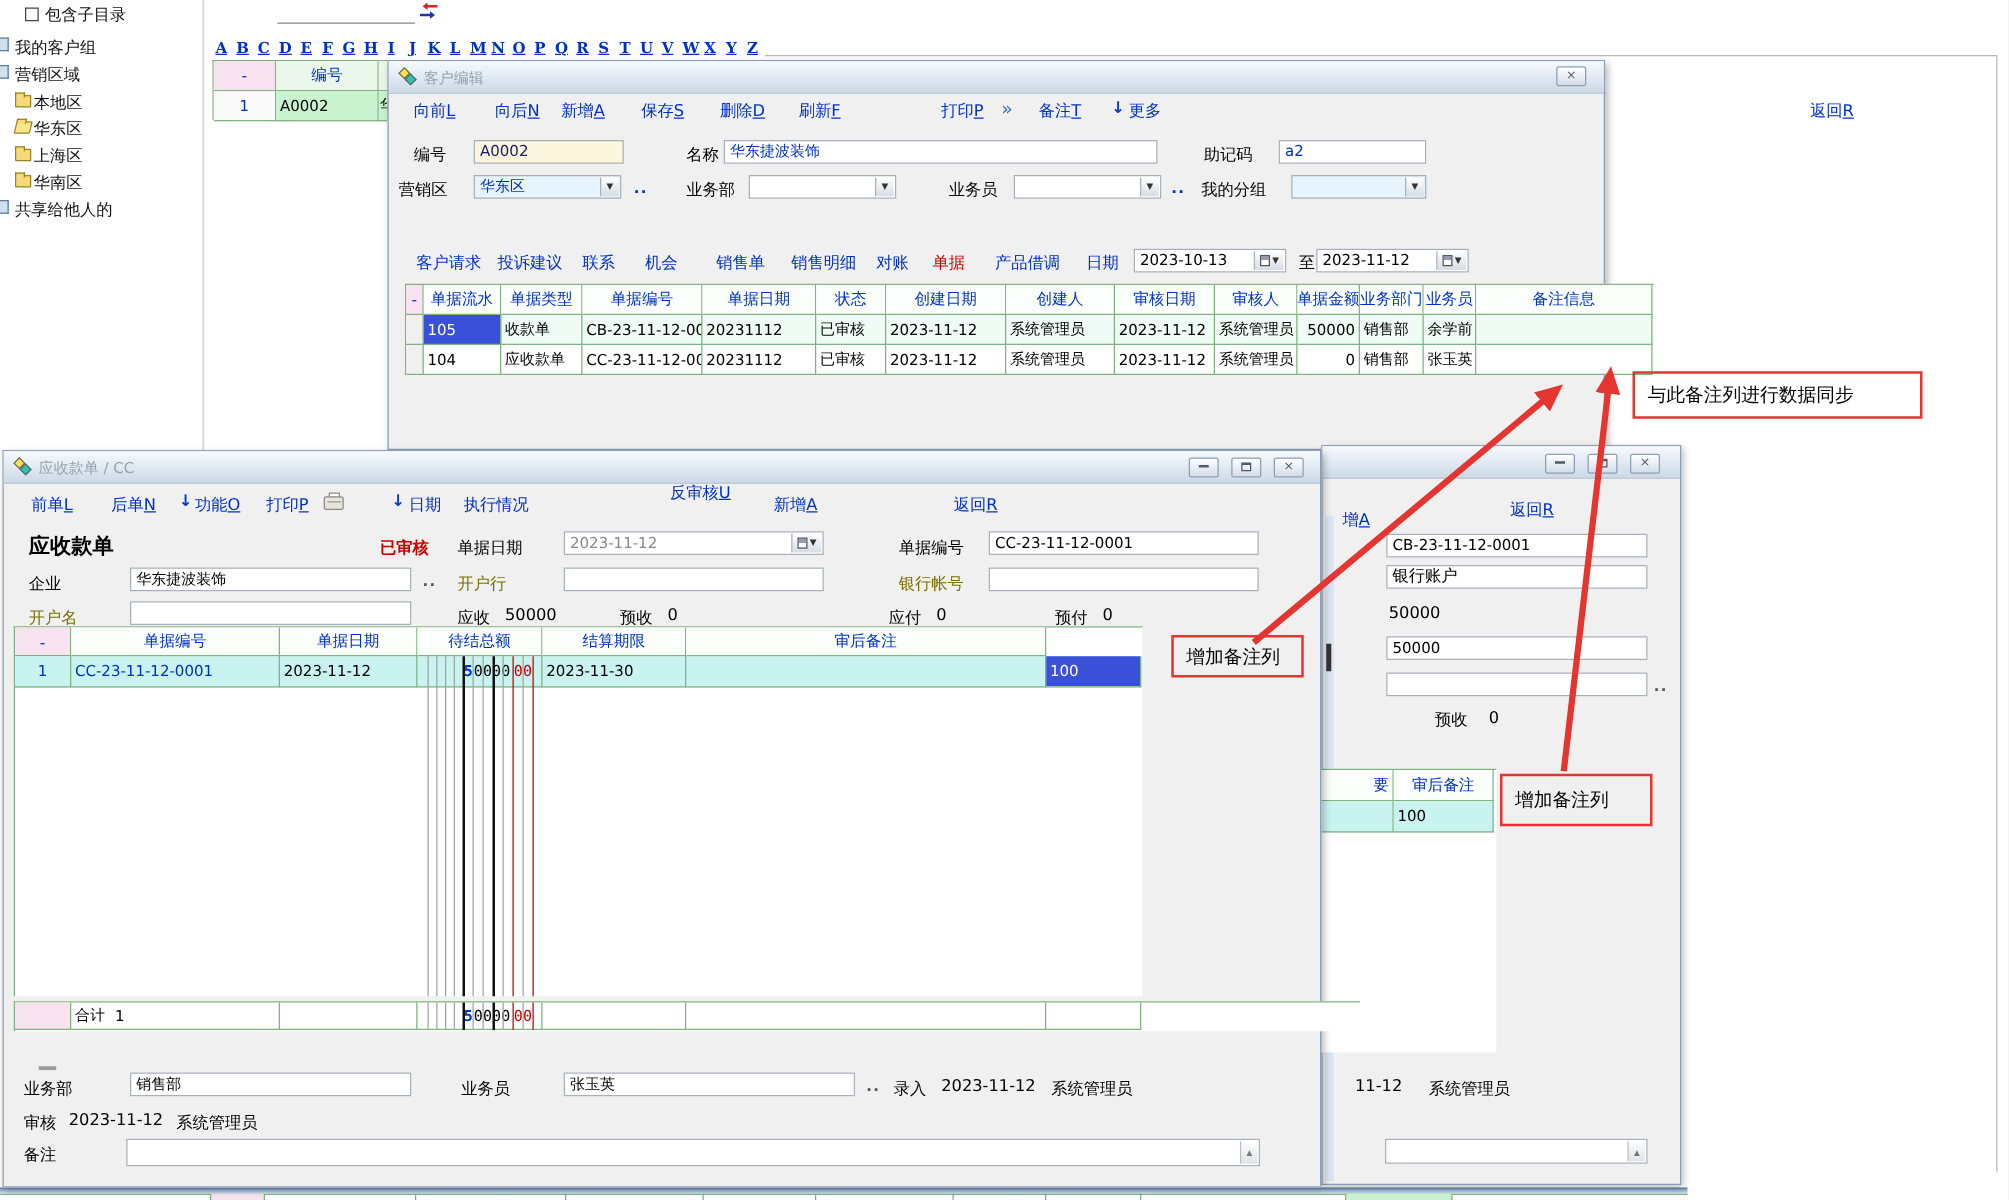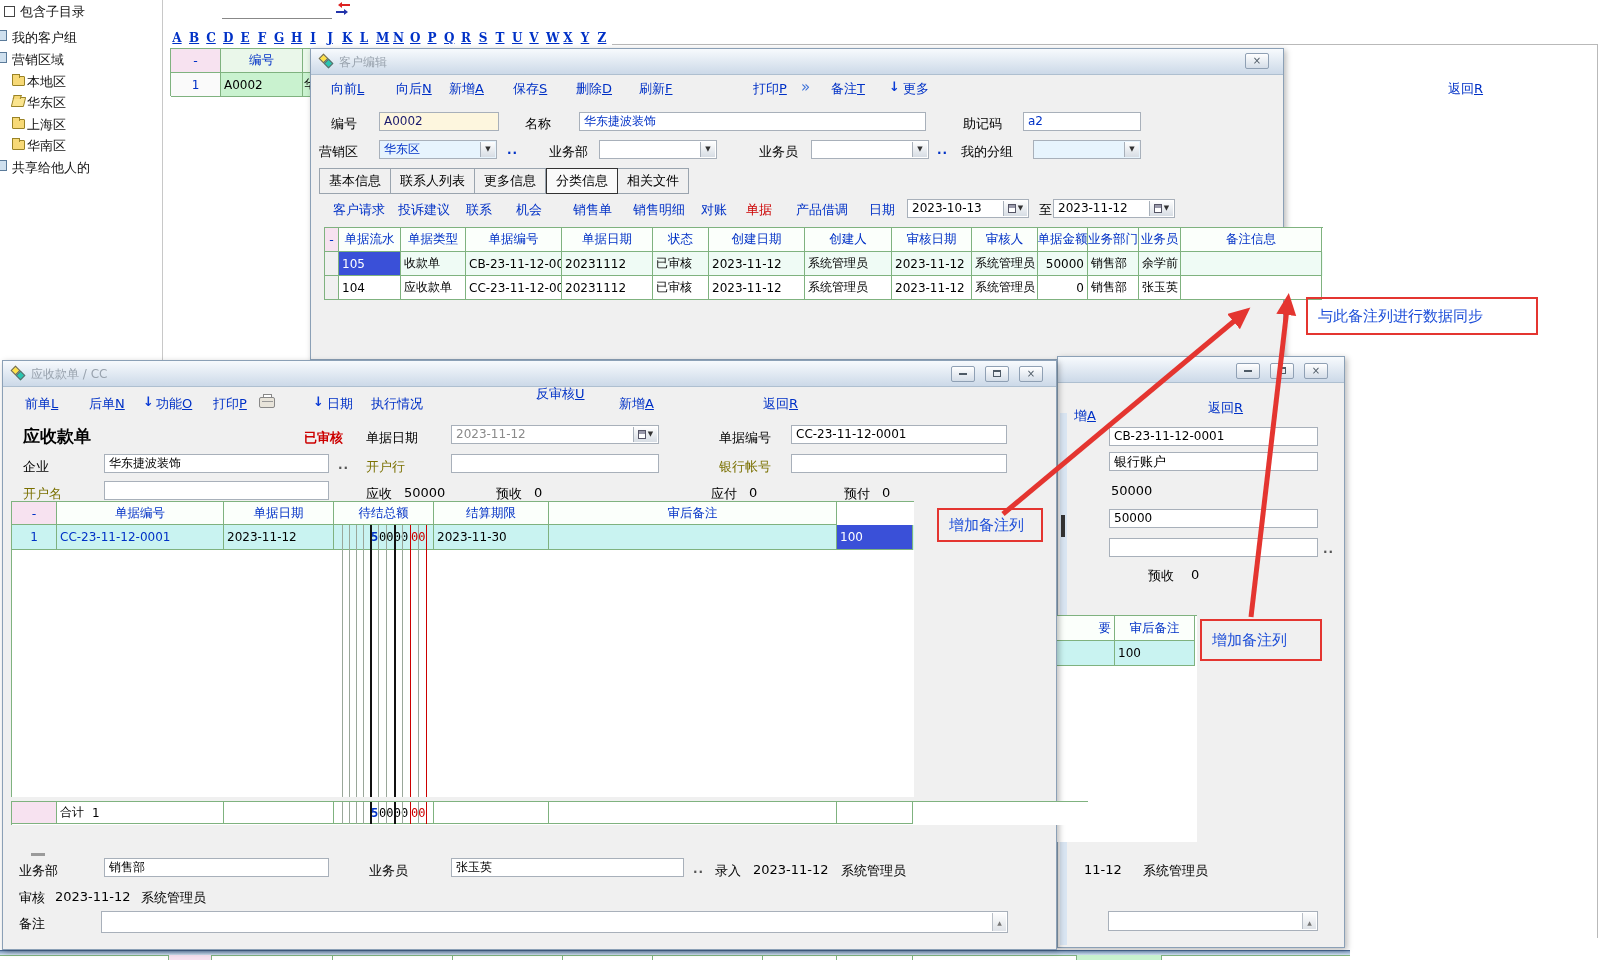--- a/index.html
+++ b/index.html
@@ -50,42 +50,42 @@
 .lv{position:absolute;top:0;bottom:0;width:1px;background:#9aa79a}
 .lv.k{background:#111;width:2px}
 .lv.r{background:#c00}
 .amt{position:absolute;top:0;height:100%;display:flex;align-items:center;font-family:"DejaVu Sans Mono","Liberation Mono",monospace;font-size:12px;letter-spacing:0.1px}
 .amt.a1{color:#0031c6;font-weight:bold}
 .amt.ad{color:#c00}
 .ctabs{position:absolute;display:flex}
 .ctab{padding:3px 9px;border:1px solid #9aa4ae;border-left:none;font-size:13px;background:#f0f0f0;white-space:nowrap}
 .ctab:first-child{border-left:1px solid #9aa4ae}
 .ctab.active{border:1.5px solid #333;background:#fafafa}
-.annot{position:absolute;border:2px solid #e43530;font-size:15px;color:#1d4ed8;display:flex;align-items:center;padding:0 10px;white-space:nowrap;z-index:39}
+.annot{position:absolute;border:2px solid #e43530;font-size:15px;color:#000000;display:flex;align-items:center;padding:0 10px;white-space:nowrap;z-index:39}
 .treeitem{position:absolute;font-size:13px;white-space:nowrap;color:#111}
 .folder{position:absolute;width:13px;height:10px;background:#f7d977;border:1px solid #9a8326;border-radius:1px}
 .folder:before{content:"";position:absolute;left:-1px;top:-3px;width:6px;height:3px;background:#f7d977;border:1px solid #9a8326;border-bottom:none}
 .folder.open{transform:skewX(-14deg);background:#fae48e}
 .minisq{position:absolute;width:7px;height:11px;background:#cfe0ee;border:1px solid #5b7b9a;border-left:none}
 .spin{position:absolute;right:1px;top:1px;bottom:1px;width:14px;background:linear-gradient(#fdfdfd,#dfe3e8);border-left:1px solid #b8bec6;display:flex;flex-direction:column;align-items:center;justify-content:space-between;font-size:6px;color:#777;padding:1px 0}
 .alpha{position:absolute;display:flex;gap:7px;font-family:"DejaVu Serif","Liberation Serif",serif;font-weight:bold;font-size:12px}
 .alpha span{color:#0031c6;text-decoration:underline;width:10px;text-align:center}
 .ellip{position:absolute;color:#0031c6;font-weight:bold;font-size:12px;letter-spacing:1px}
 </style>
 </head>
 <body>
 
 <div id="screen">
 
   <div class="abs" style="left:163px;top:0;width:1444px;height:960px;background:#fff"></div>
   <div class="abs" style="left:612px;top:44px;width:985px;height:1px;background:#b9b9b9"></div>
   <div class="abs" style="left:1597px;top:44px;width:1px;height:894px;background:#b9b9b9"></div>
 
   <div class="abs" style="left:0;top:0;width:163px;height:960px;background:#fff;border-right:1px solid #c8c8c8">
-    <div class="treeitem" style="left:4px;top:3px">
+    <div class="treeitem" style="left:20px;top:3px">
       <span style="display:inline-block;width:11px;height:11px;border:1px solid #444;background:#fff;vertical-align:-1px;margin-right:5px"></span><span>包含子目录</span>
     </div>
     <div class="treeitem" style="left:12px;top:29px"><span class="minisq" style="left:-12px;top:1px"></span><span>我的客户组</span></div>
     <div class="treeitem" style="left:12px;top:51px"><span class="minisq" style="left:-12px;top:1px"></span><span>营销区域</span></div>
     <div class="treeitem" style="left:27px;top:73px"><span class="folder" style="left:-15px;top:3px"></span><span>本地区</span></div>
     <div class="treeitem" style="left:27px;top:94px"><span class="abs" style="left:-19px;top:-2px;width:70px;height:18px;background:#bdbdbd;z-index:-1"></span><span class="folder open" style="left:-15px;top:3px"></span><span>华东区</span></div>
     <div class="treeitem" style="left:27px;top:116px"><span class="folder" style="left:-15px;top:3px"></span><span>上海区</span></div>
     <div class="treeitem" style="left:27px;top:137px"><span class="folder" style="left:-15px;top:3px"></span><span>华南区</span></div>
     <div class="treeitem" style="left:12px;top:159px"><span class="minisq" style="left:-12px;top:1px"></span><span>共享给他人的</span></div>
   </div>
@@ -156,21 +156,21 @@
     <span class="tlink" style="left:328px;top:31px"><span>刷新</span><u>F</u></span>
     <span class="tlink" style="left:442px;top:31px"><span>打印</span><u>P</u></span>
     <span class="tlink" style="left:490px;top:29px;font-size:15px;color:#3a6fd8">»</span>
     <span class="tlink" style="left:520px;top:31px"><span>备注</span><u>T</u></span>
     <span class="downarr" style="left:578px;top:30px">↓</span>
     <span class="tlink" style="left:592px;top:31px"><span>更多</span></span>
     <span class="tlink" style="left:1137px;top:31px"><span>返回</span><u>R</u></span>
 
     <span class="lbl" style="left:20px;top:66px">编号</span>
     <div class="fld cream" style="left:68px;top:63px;width:120px;height:19px;color:#1a1a6e">A0002</div>
-    <span class="lbl" style="left:214px;top:66px">名称</span>
+    <span class="lbl" style="left:238px;top:66px">名称</span>
     <div class="fld" style="left:268px;top:63px;width:347px;height:19px;color:#0031c6">华东捷波装饰</div>
     <span class="lbl" style="left:652px;top:66px">助记码</span>
     <div class="fld" style="left:712px;top:63px;width:118px;height:19px;color:#0031c6">a2</div>
 
     <span class="lbl" style="left:8px;top:94px">营销区</span>
     <div class="fld skyblue" style="left:68px;top:91px;width:118px;height:19px"><span>华东区</span><span class="dd">▼</span></div>
     <span class="ellip" style="left:196px;top:94px">..</span>
     <span class="lbl" style="left:238px;top:94px">业务部</span>
     <div class="fld" style="left:288px;top:91px;width:118px;height:19px">
         <span class="dd">▼</span>
@@ -178,27 +178,20 @@
     <span class="lbl" style="left:448px;top:94px">业务员</span>
     <div class="fld" style="left:500px;top:91px;width:118px;height:19px">
         <span class="dd">▼</span>
       </div>
     <span class="ellip" style="left:626px;top:94px">..</span>
     <span class="lbl" style="left:650px;top:94px">我的分组</span>
     <div class="fld skyblue" style="left:722px;top:91px;width:108px;height:19px">
         <span class="dd">▼</span>
       </div>
 
-    <div class="ctabs" style="left:8px;top:119px">
-      <span class="ctab">基本信息</span>
-      <span class="ctab">联系人列表</span>
-      <span class="ctab">更多信息</span>
-      <span class="ctab active">分类信息</span>
-      <span class="ctab">相关文件</span>
-    </div>
 
     <span class="tlink" style="left:22px;top:152px">客户请求</span>
     <span class="tlink" style="left:87px;top:152px">投诉建议</span>
     <span class="tlink" style="left:155px;top:152px">联系</span>
     <span class="tlink" style="left:205px;top:152px">机会</span>
     <span class="tlink" style="left:262px;top:152px">销售单</span>
     <span class="tlink" style="left:322px;top:152px">销售明细</span>
     <span class="tlink" style="left:390px;top:152px">对账</span>
     <span class="tlink red" style="left:435px;top:152px;color:#cc0000">单据</span>
     <span class="tlink" style="left:485px;top:152px">产品借调</span>

